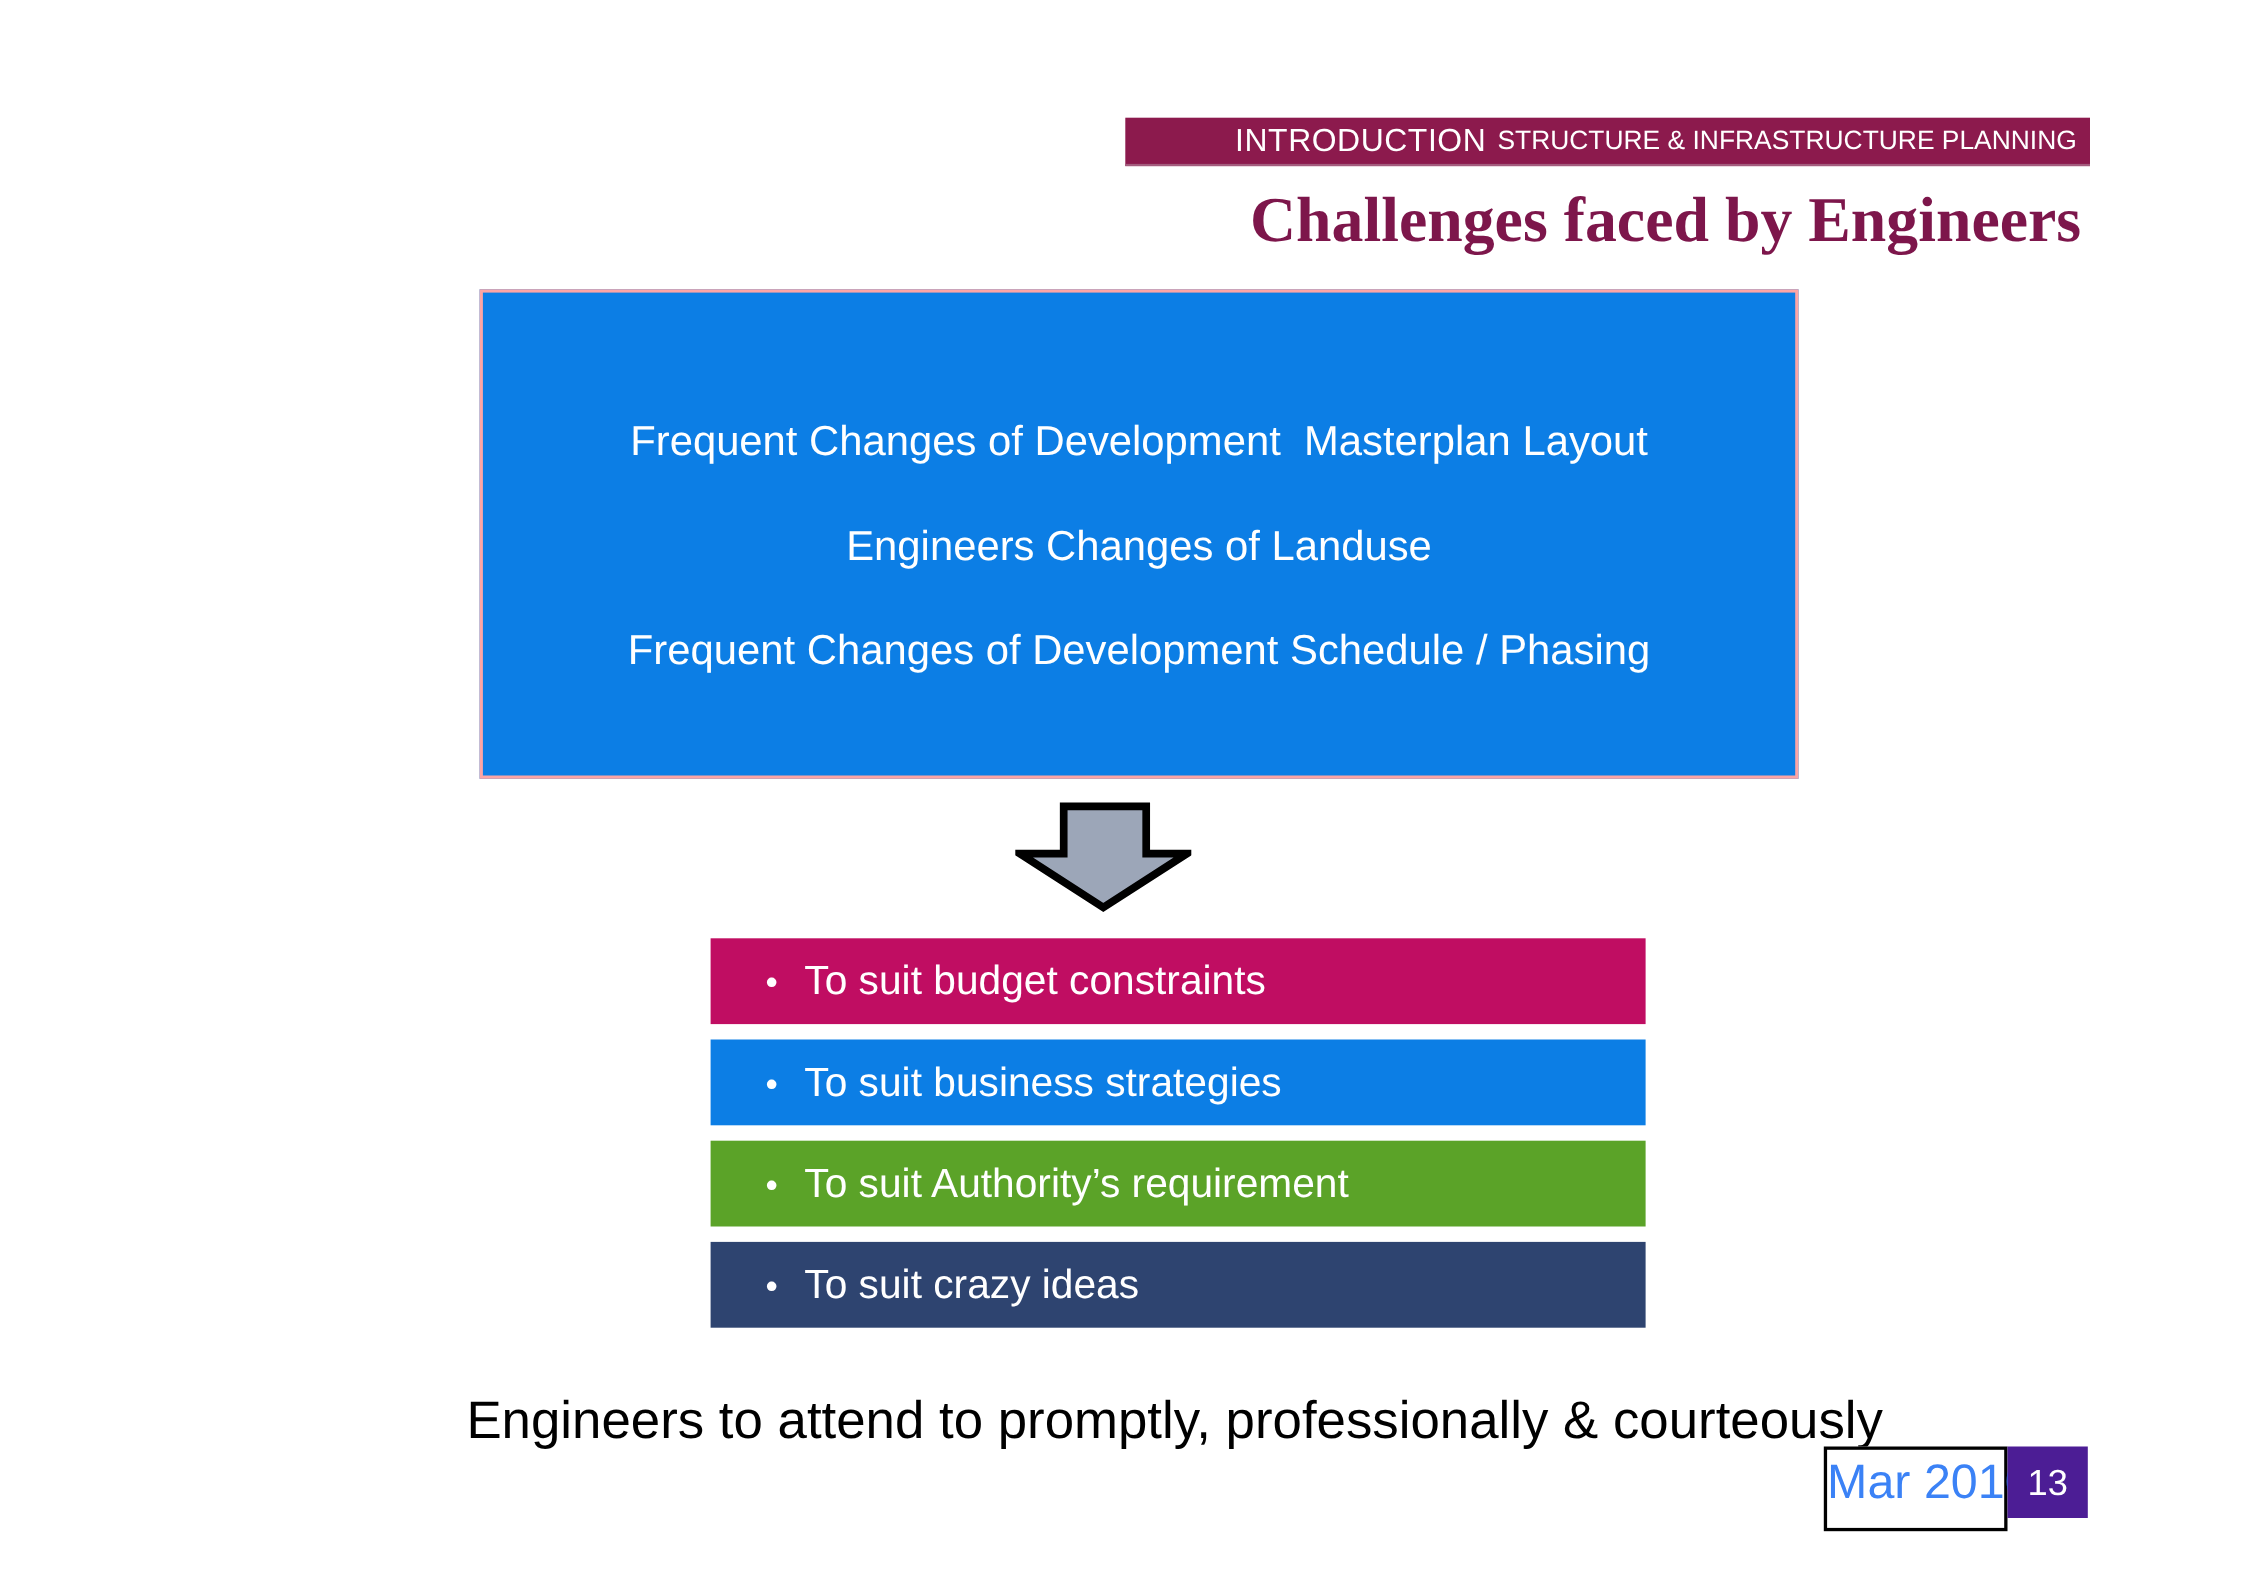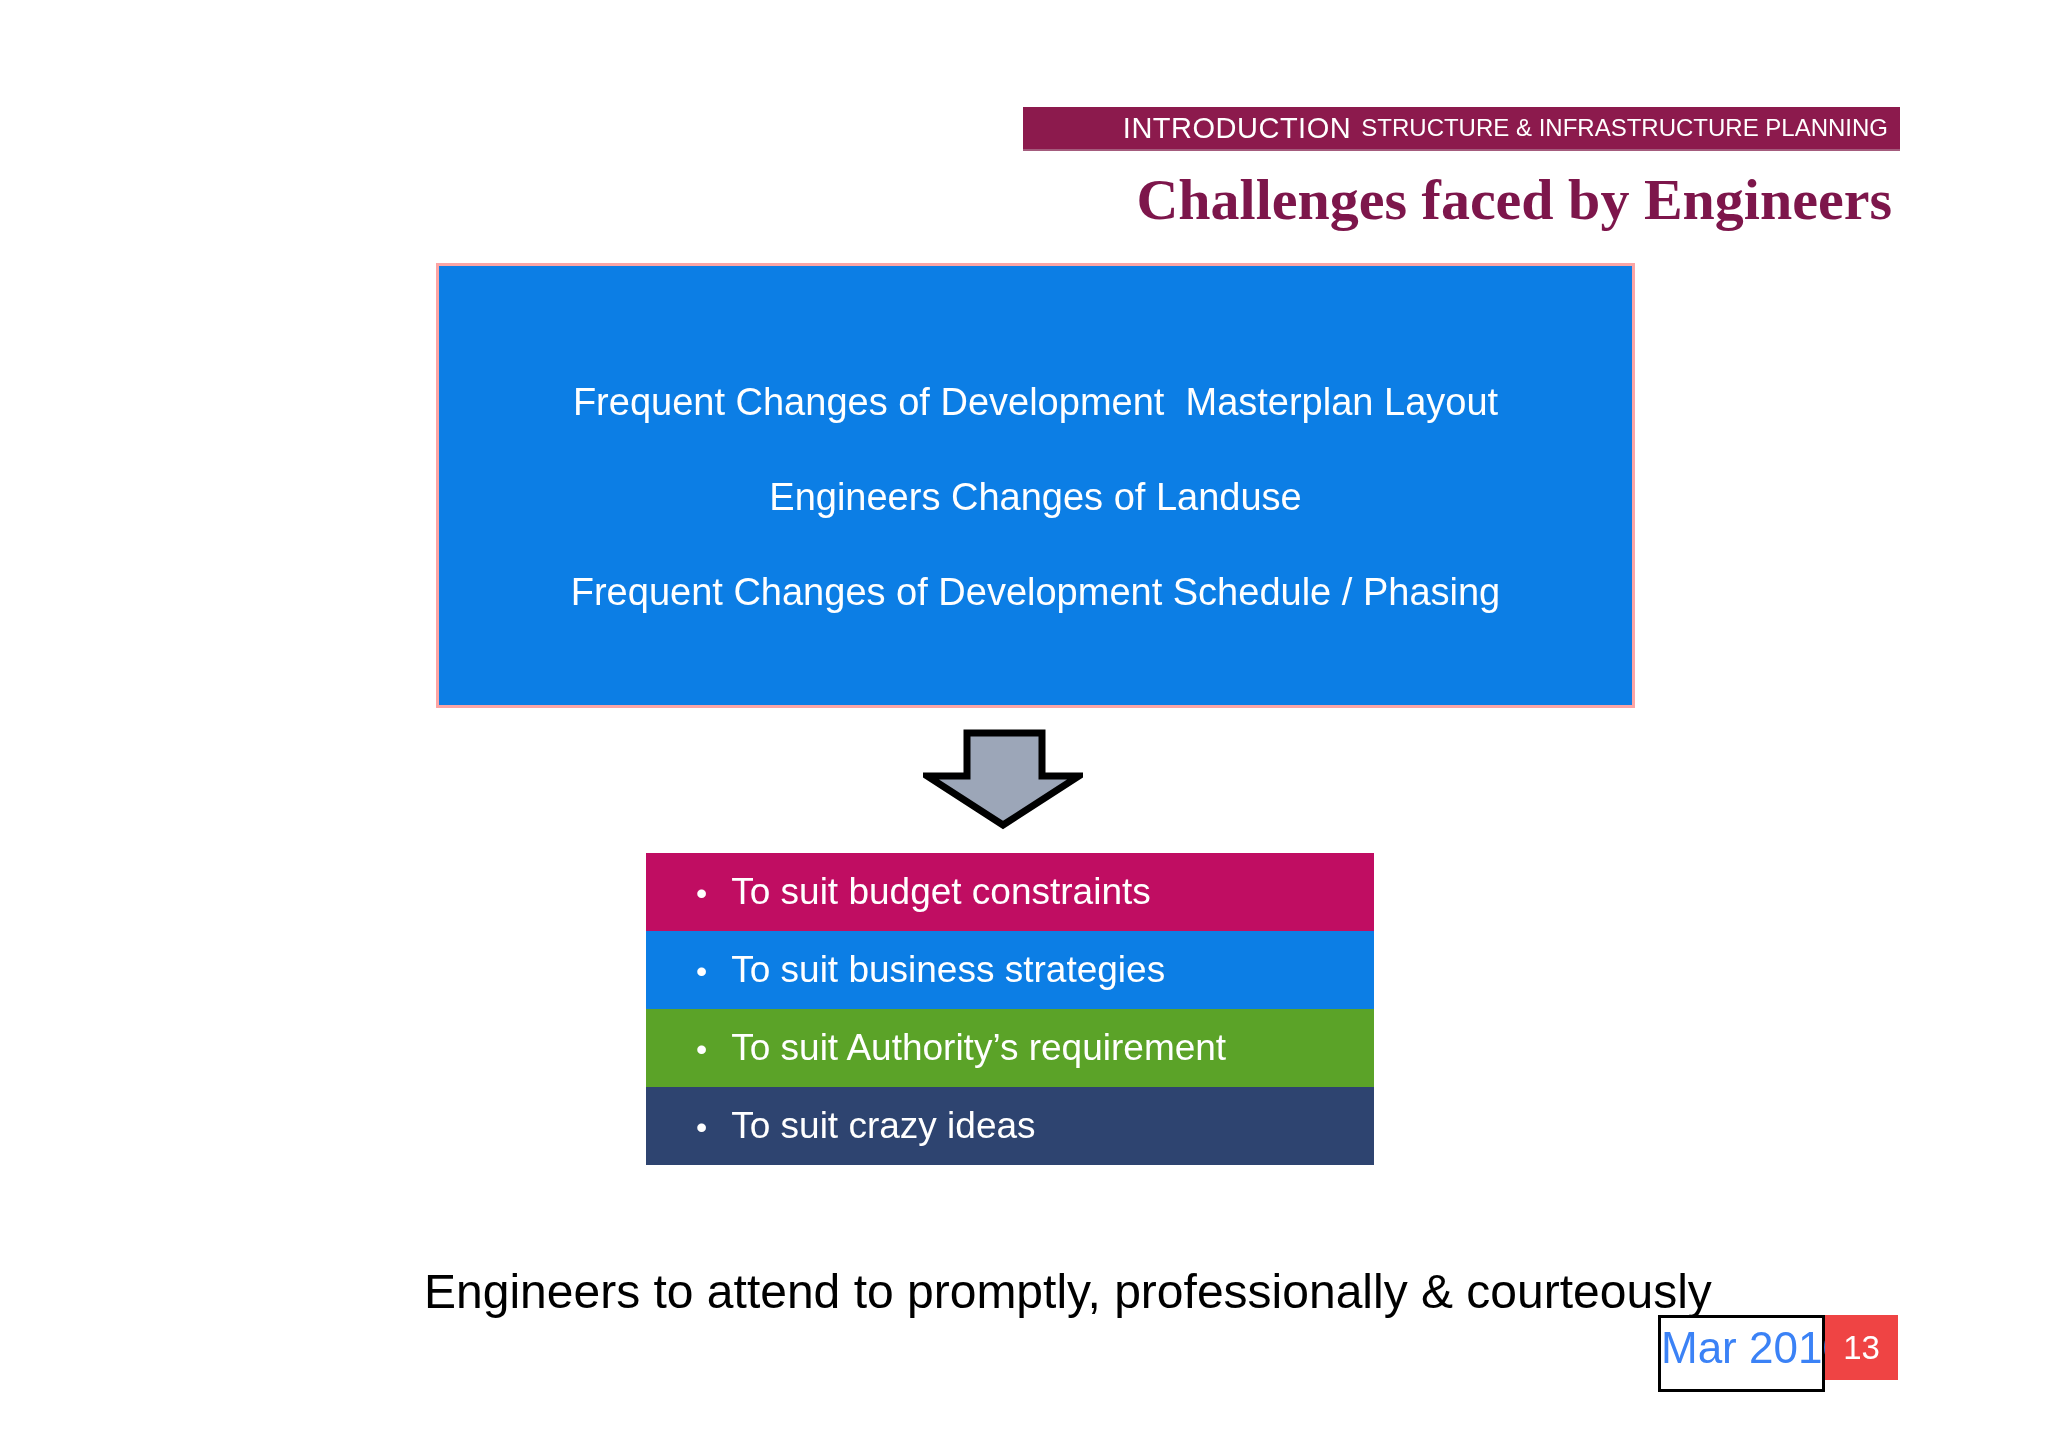--- a/index.html
+++ b/index.html
@@ -95,23 +95,24 @@
     top: 729px;
     width: 160px;
     height: 102px;
   }
 
   
   .bullet-bars {
     position: absolute;
     left: 646px;
     top: 853px;
-    width: 728px;
+    width: 850px;
     display: flex;
     flex-direction: column;
+    gap: 14px;
   }
   .bullet-bar {
     height: 78px;
     line-height: 78px;
     color: #ffffff;
     font-size: 37px;
     padding-left: 50px;
     box-sizing: border-box;
     white-space: nowrap;
   }
@@ -198,15 +199,15 @@
         <span class="bullet-glyph">•</span><span>To suit Authority’s requirement</span>
       </div>
       <div class="bullet-bar" style="background: rgb(46, 68, 112);">
         <span class="bullet-glyph">•</span><span>To suit crazy ideas</span>
       </div>
     </div>
 
   <div class="closing-note">Engineers to attend to promptly, professionally &amp; courteously</div>
 
   <div class="footer-date-box">Mar 2010</div>
-  <div class="footer-page-box" style="background: #ef4444;">13</div>
+  <div class="footer-page-box" style="background: #4c1d95;">13</div>
 
 </div>
 
 </body></html>

